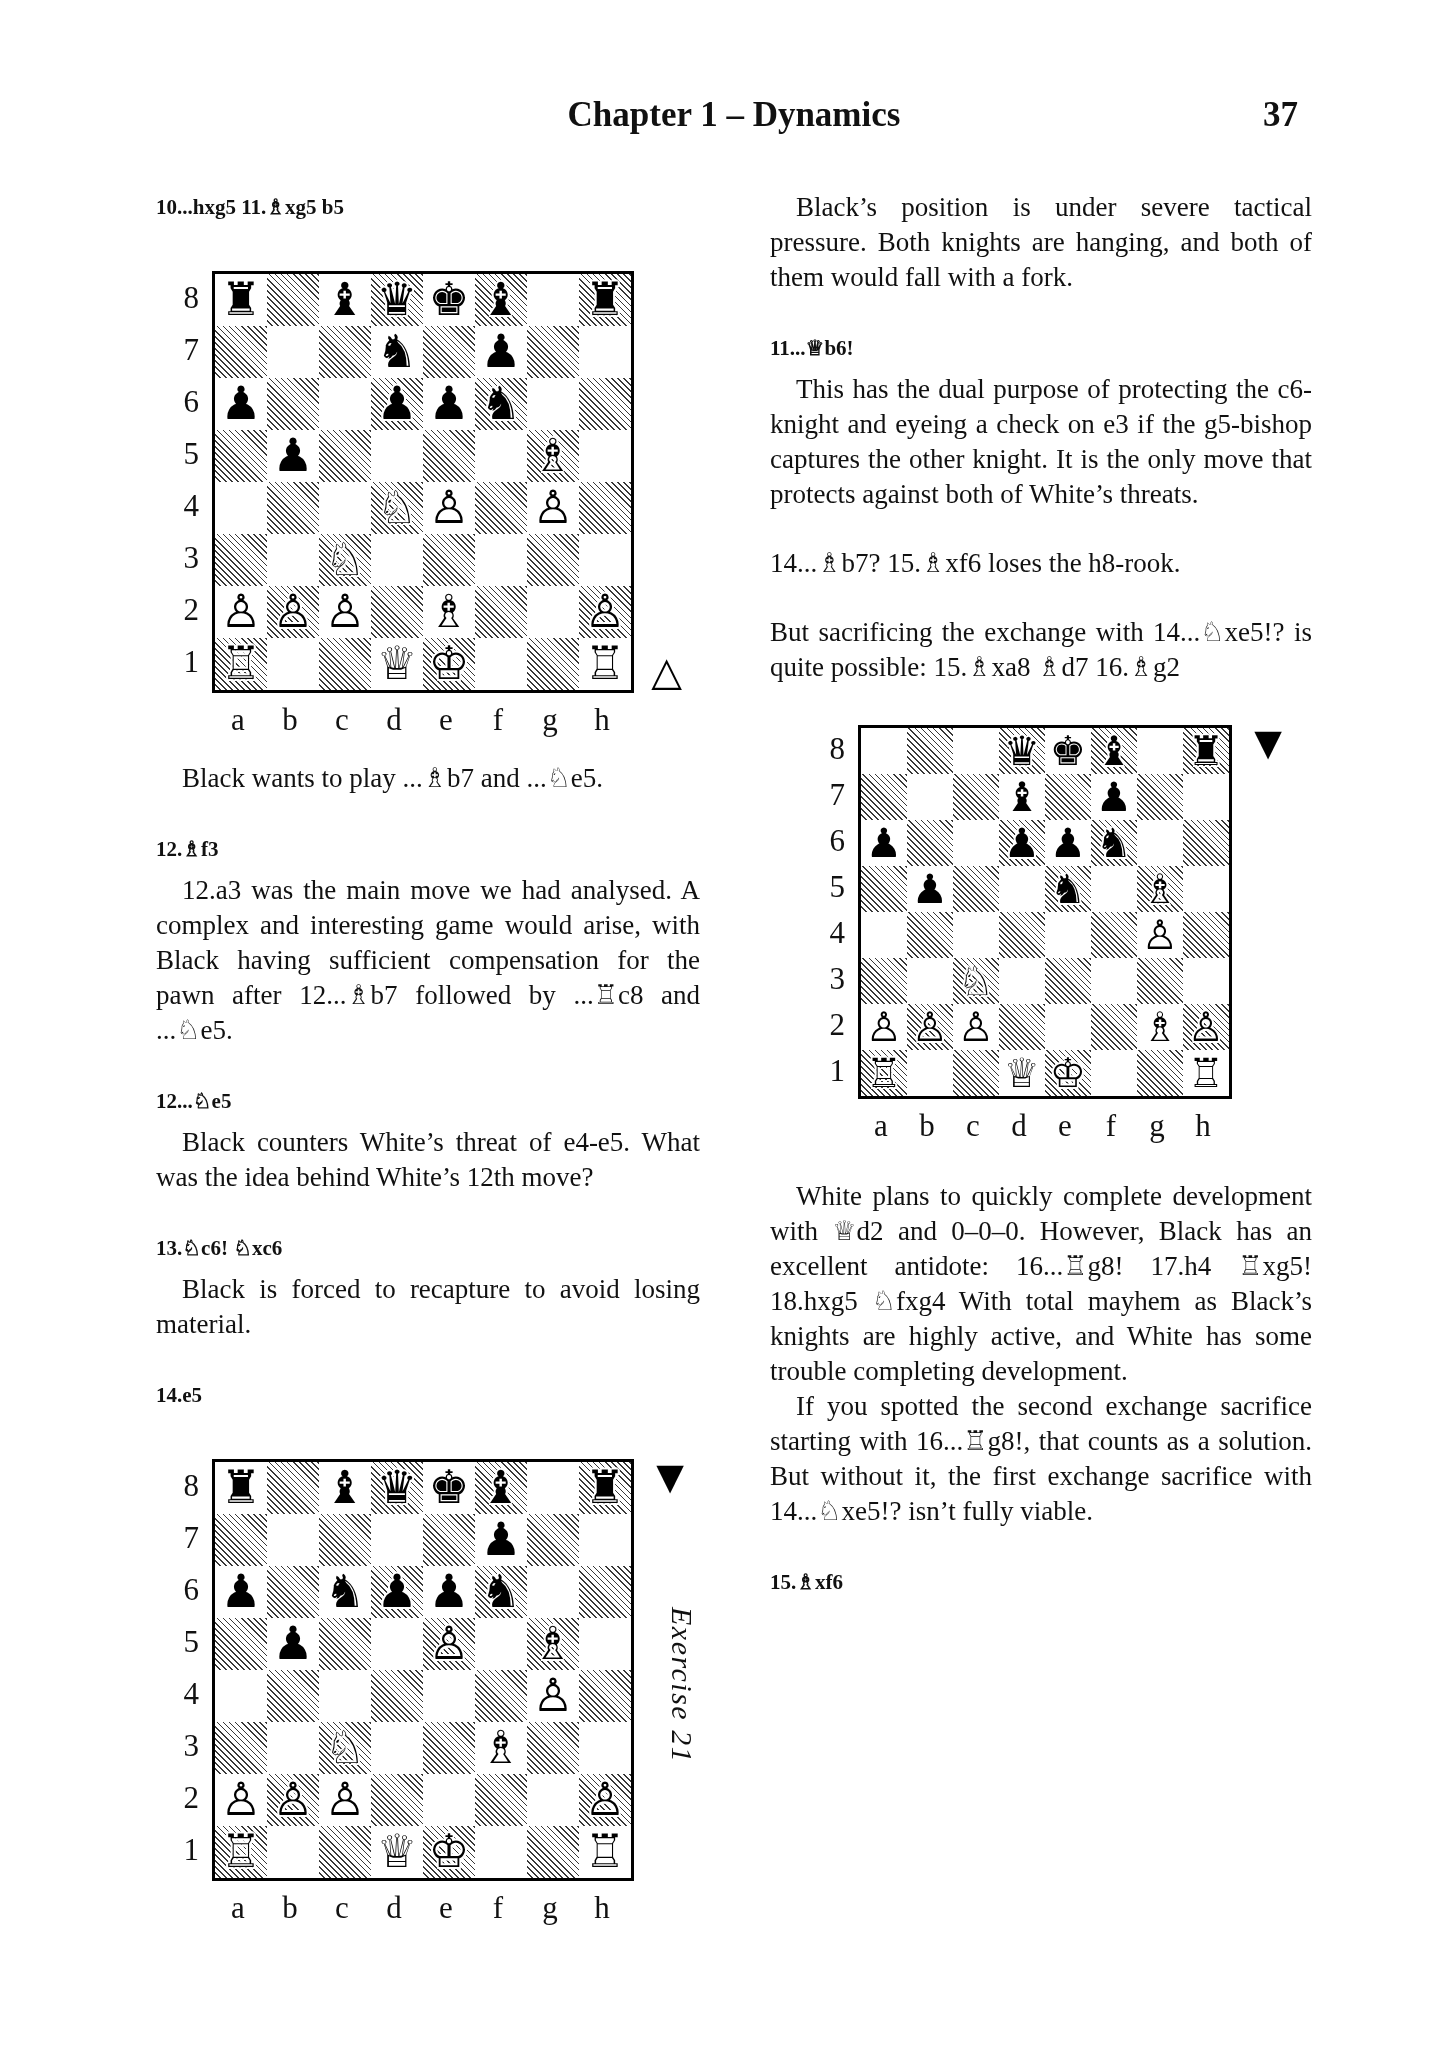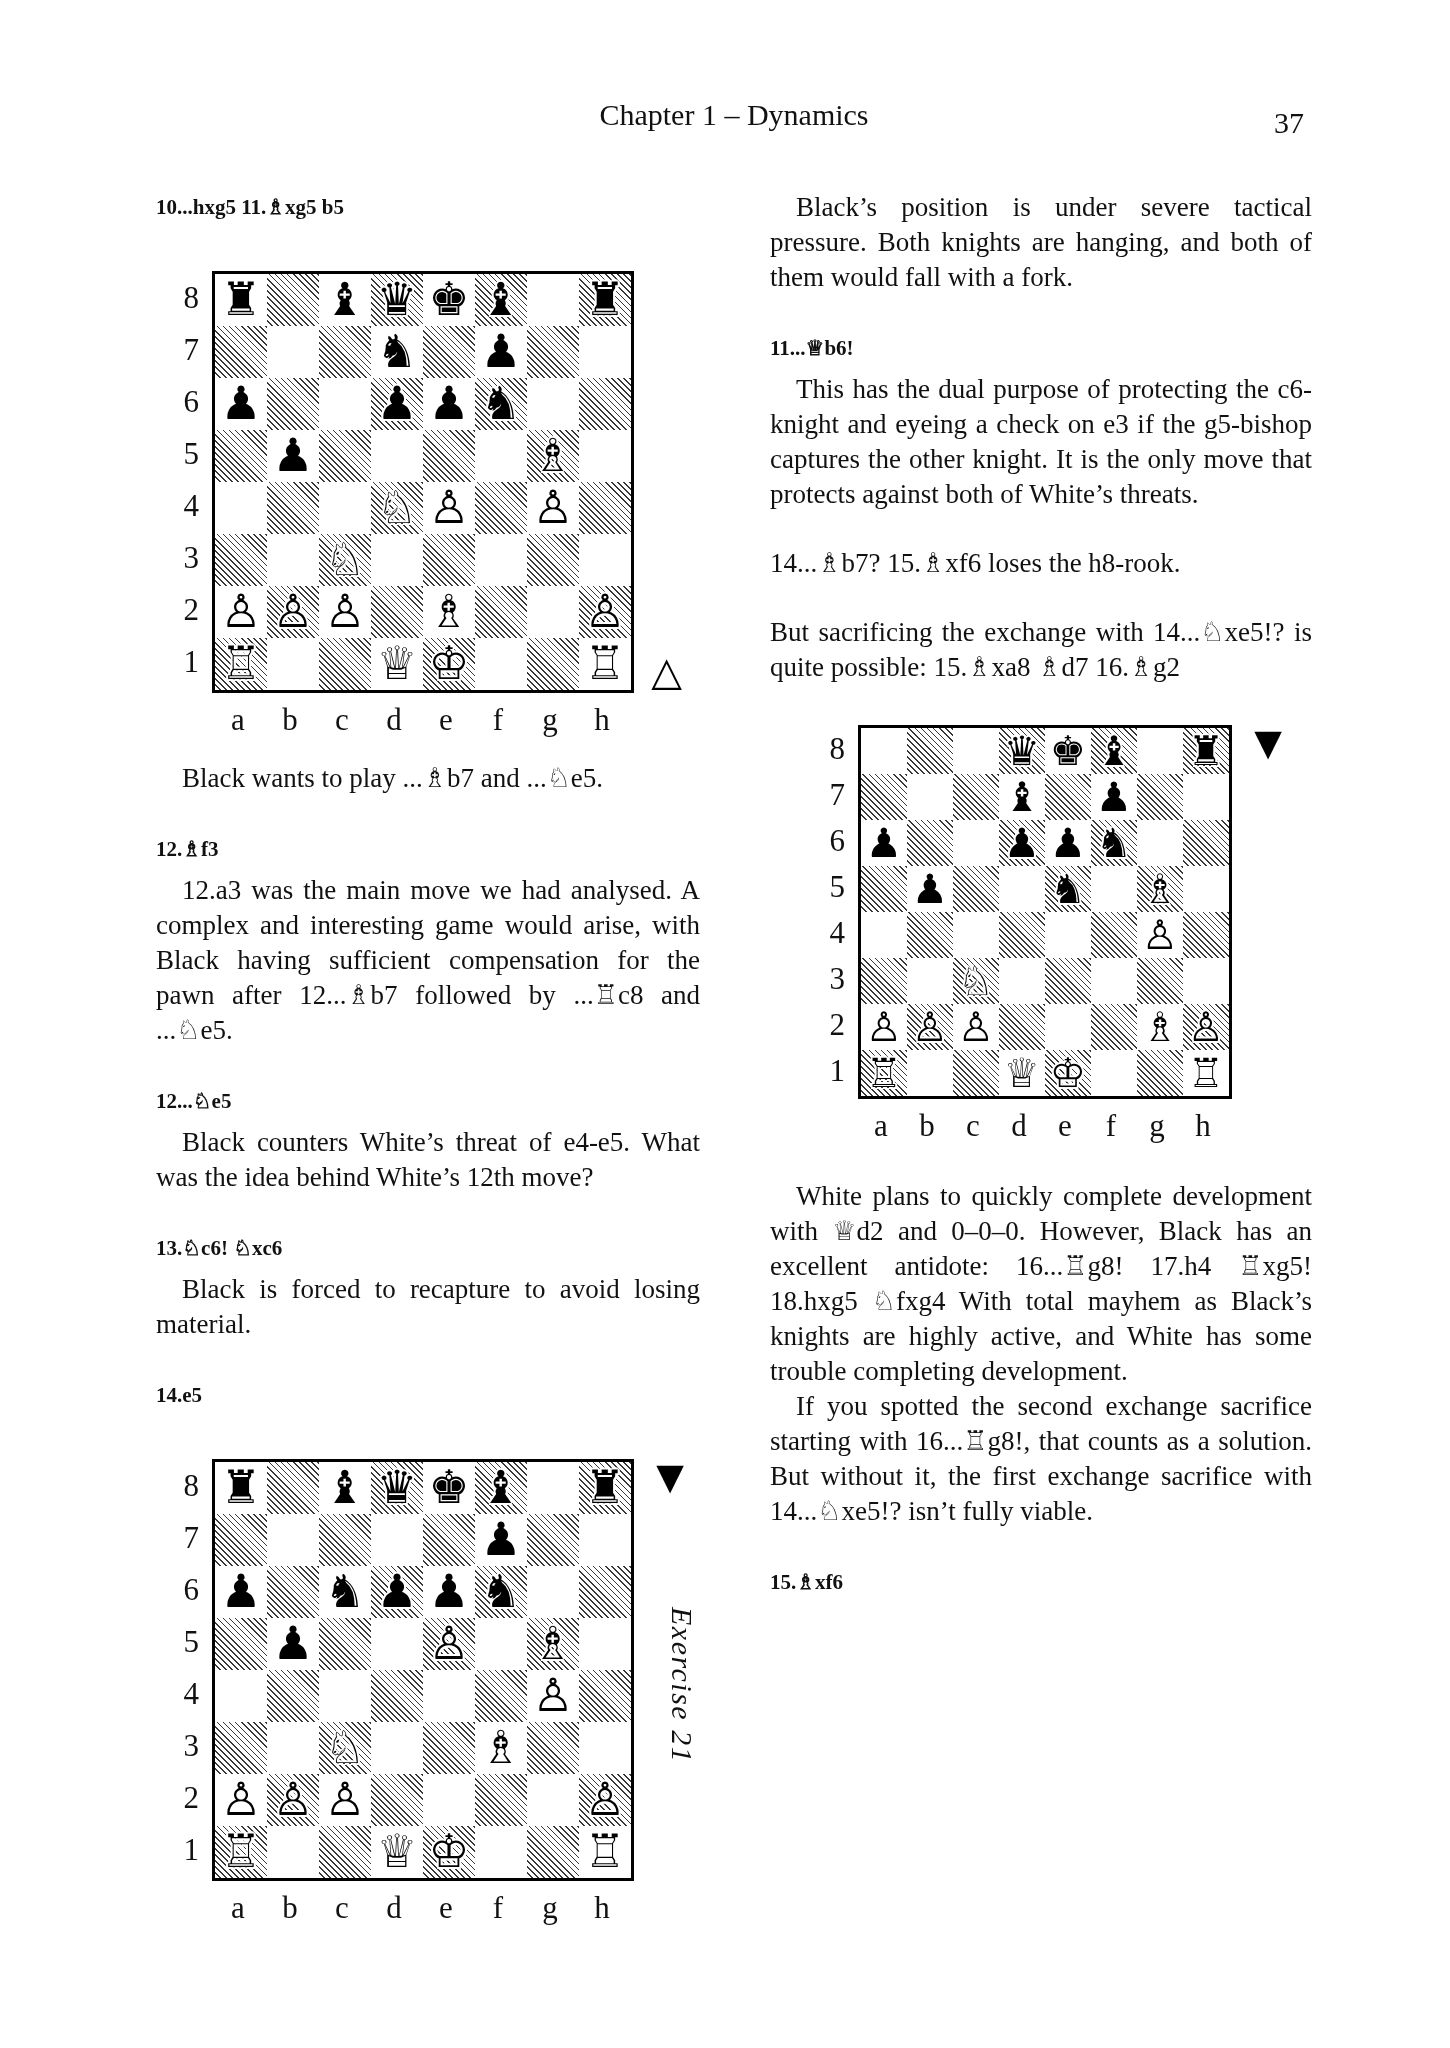--- a/index.html
+++ b/index.html
@@ -6,24 +6,24 @@
   #page{
     position:relative;
     width:1450px;height:2048px;
     background:#ffffff;
     color:#111;
     font-family:"Liberation Serif","DejaVu Serif",serif;
     overflow:hidden;
   }
   .runhead{
     position:absolute;top:98px;left:156px;width:1156px;
-    font-size:30px;line-height:34px;
+    font-size:35px;line-height:34px;font-weight:bold;
   }
   .runhead .title{display:block;text-align:center;}
-  .runhead .pnum{position:absolute;right:8px;top:0;margin-top:8px;}
+  .runhead .pnum{position:absolute;right:14px;top:0;}
   .col{position:absolute;top:190px;font-size:27px;line-height:35px;}
   #leftcol{left:156px;width:544px;}
   #rightcol{left:770px;width:542px;}
   .mv{font-weight:bold;font-size:21px;margin:36px 0 6px 0;}
   .mv.first{margin-top:0;}
   p{margin:0;text-align:justify;}
   p.ind{text-indent:26px;font-family:Liberation Serif, serif;}
   p.gap{margin-top:34px;}
   .caption{margin-top:24px;}
   

